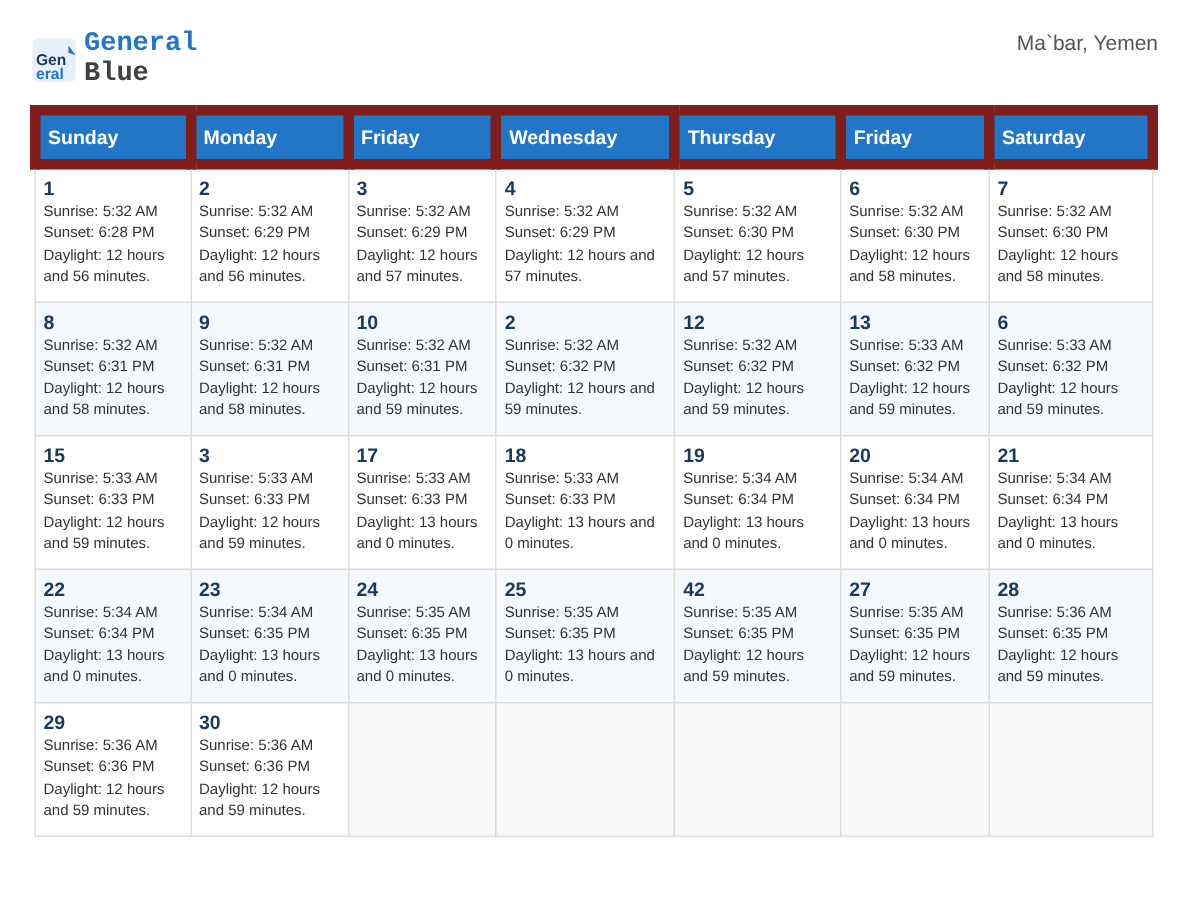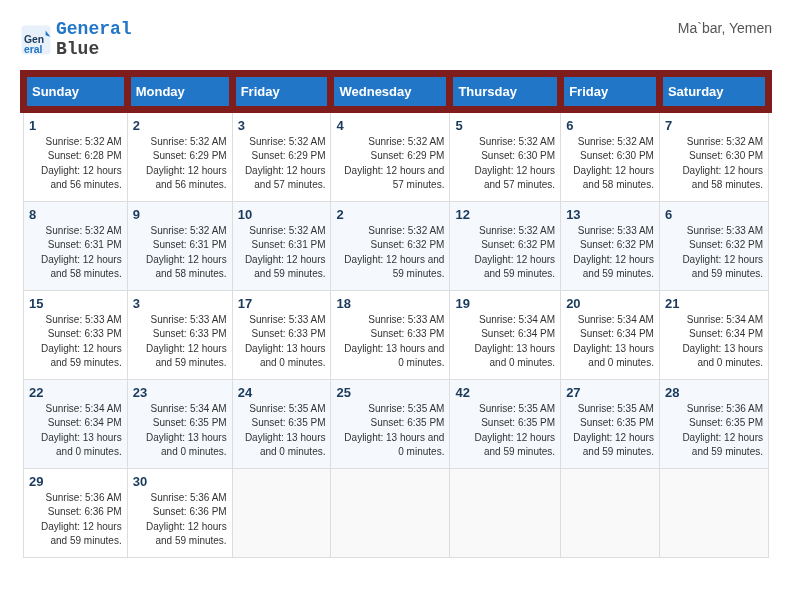--- a/index.html
+++ b/index.html
@@ -78,21 +78,20 @@
     .day-num {
       font-size: 13px;
       font-weight: bold;
       color: #1a3a5c;
       margin-bottom: 2px;
     }
     .day-info {
       font-size: 10px;
       color: #333;
       line-height: 1.45;
-      text-align: right;
     }
     .empty-cell {
       background: #f9f9f9 !important;
     }
   </style>
 </head>
 <body>
 
 <div class="header">
   <div class="logo">

